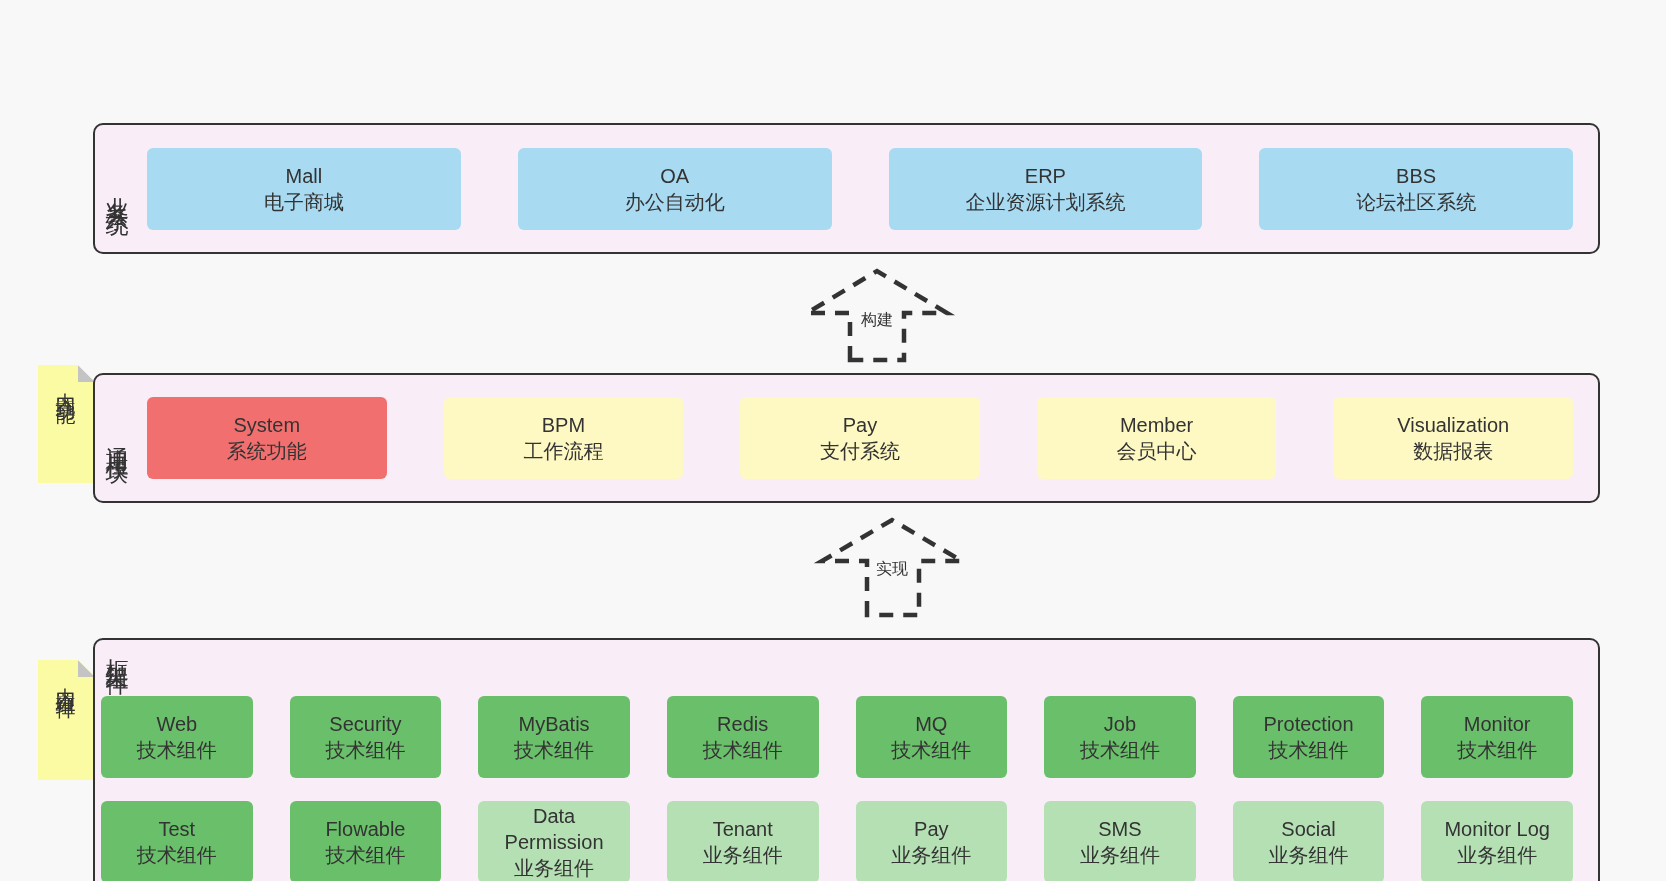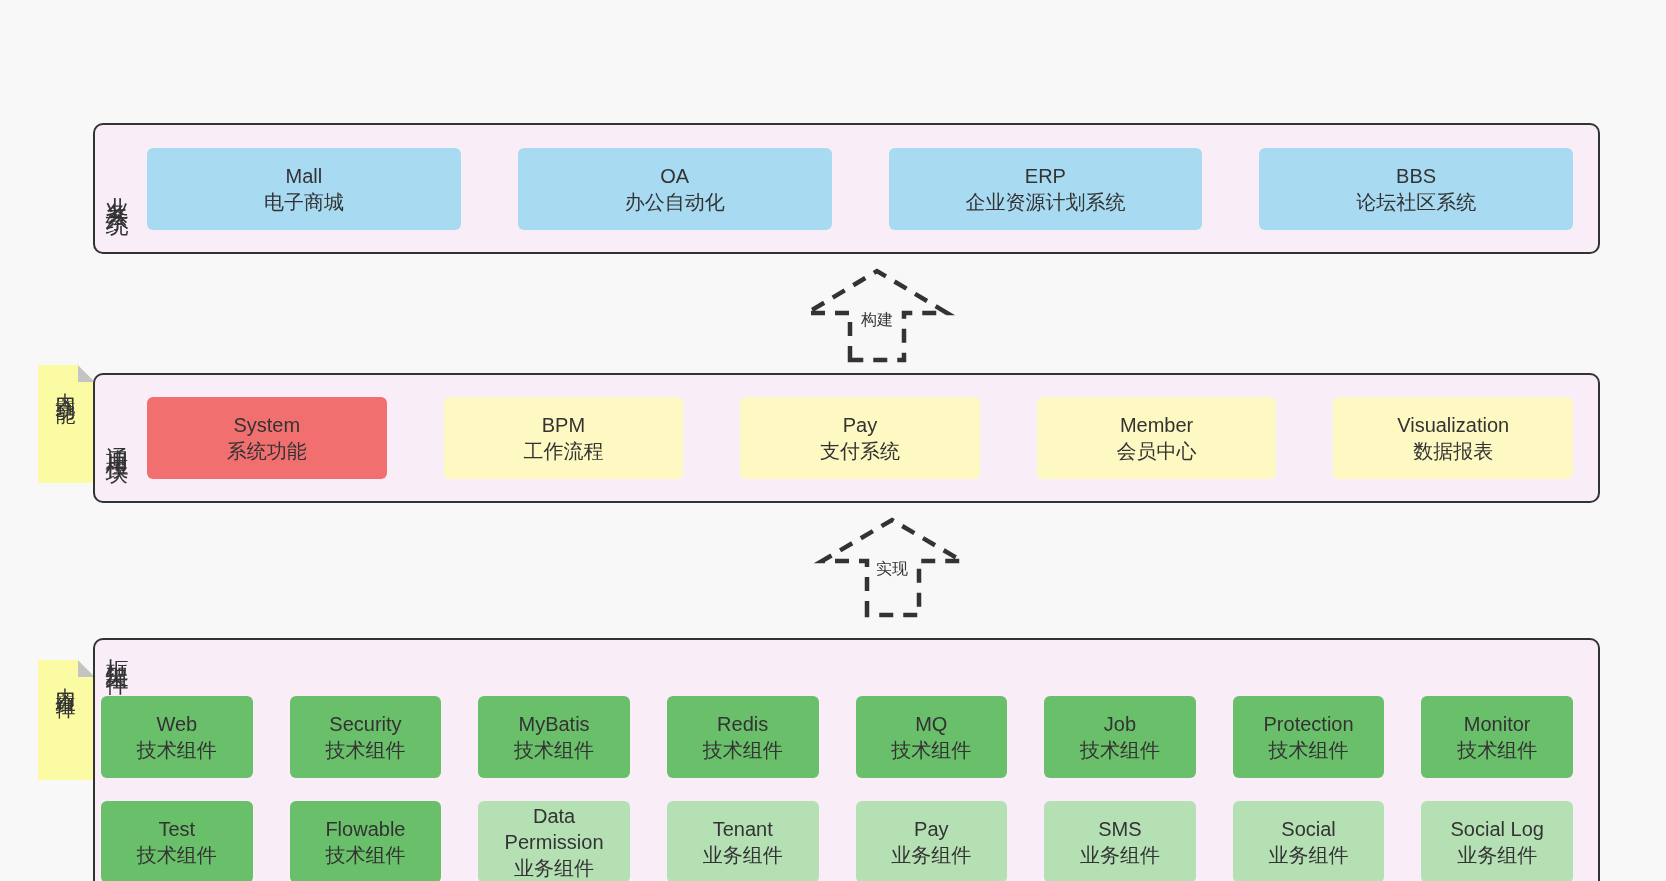--- a/index.html
+++ b/index.html
@@ -194,20 +194,20 @@
           </div>
           <div class="box v-green-light">
             <span class="box-name">SMS</span>
             <span class="box-desc">业务组件</span>
           </div>
           <div class="box v-green-light">
             <span class="box-name">Social</span>
             <span class="box-desc">业务组件</span>
           </div>
           <div class="box v-green-light">
-            <span class="box-name">Social Log</span>
+            <span class="box-name">Monitor Log</span>
             <span class="box-desc">业务组件</span>
           </div>
         </div>
       </div>
   </div>
 
 </div>
 
 </body></html>

